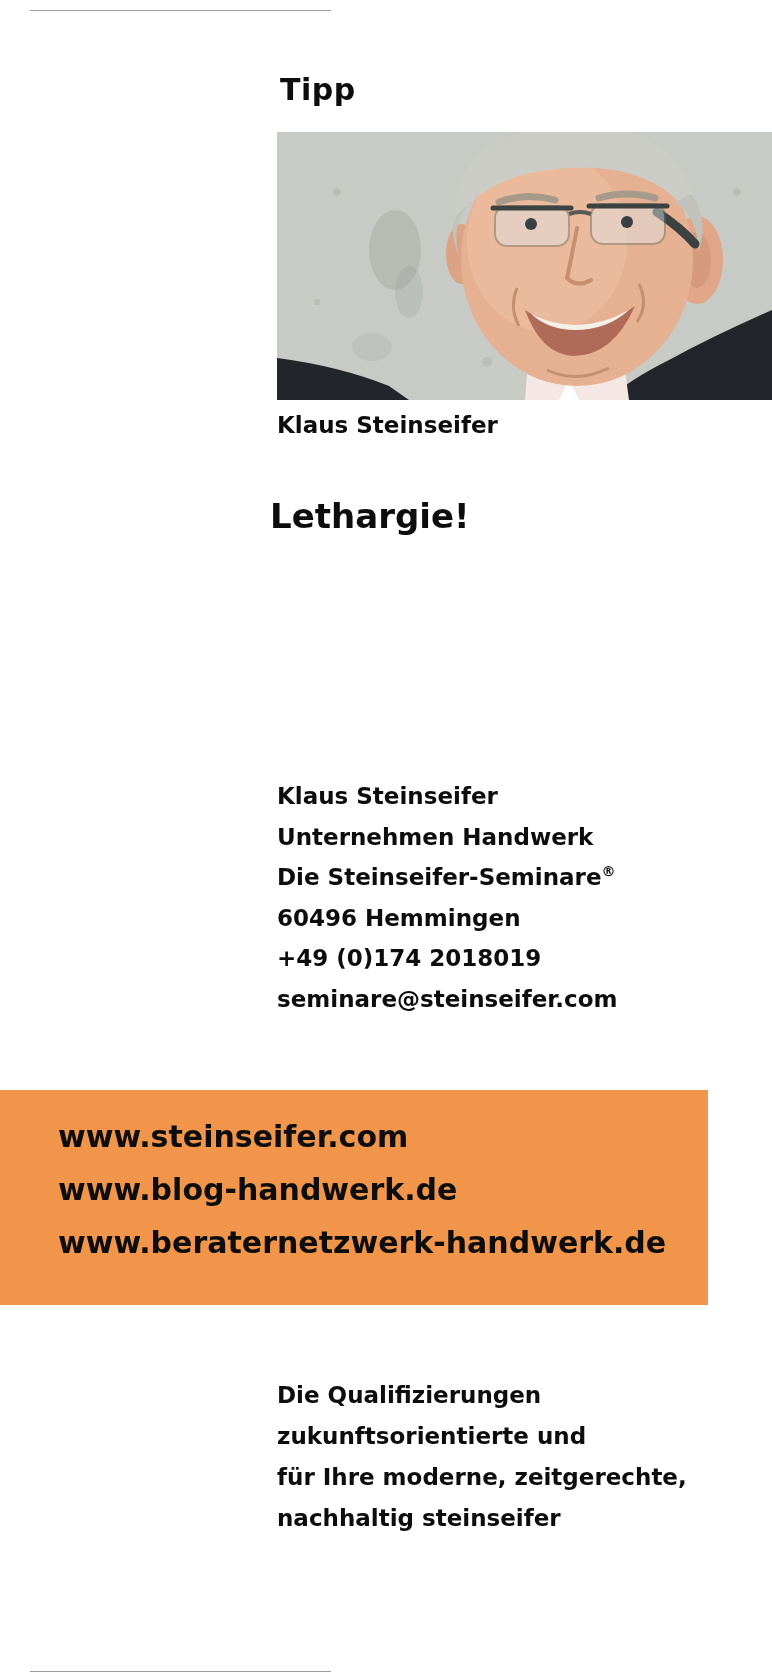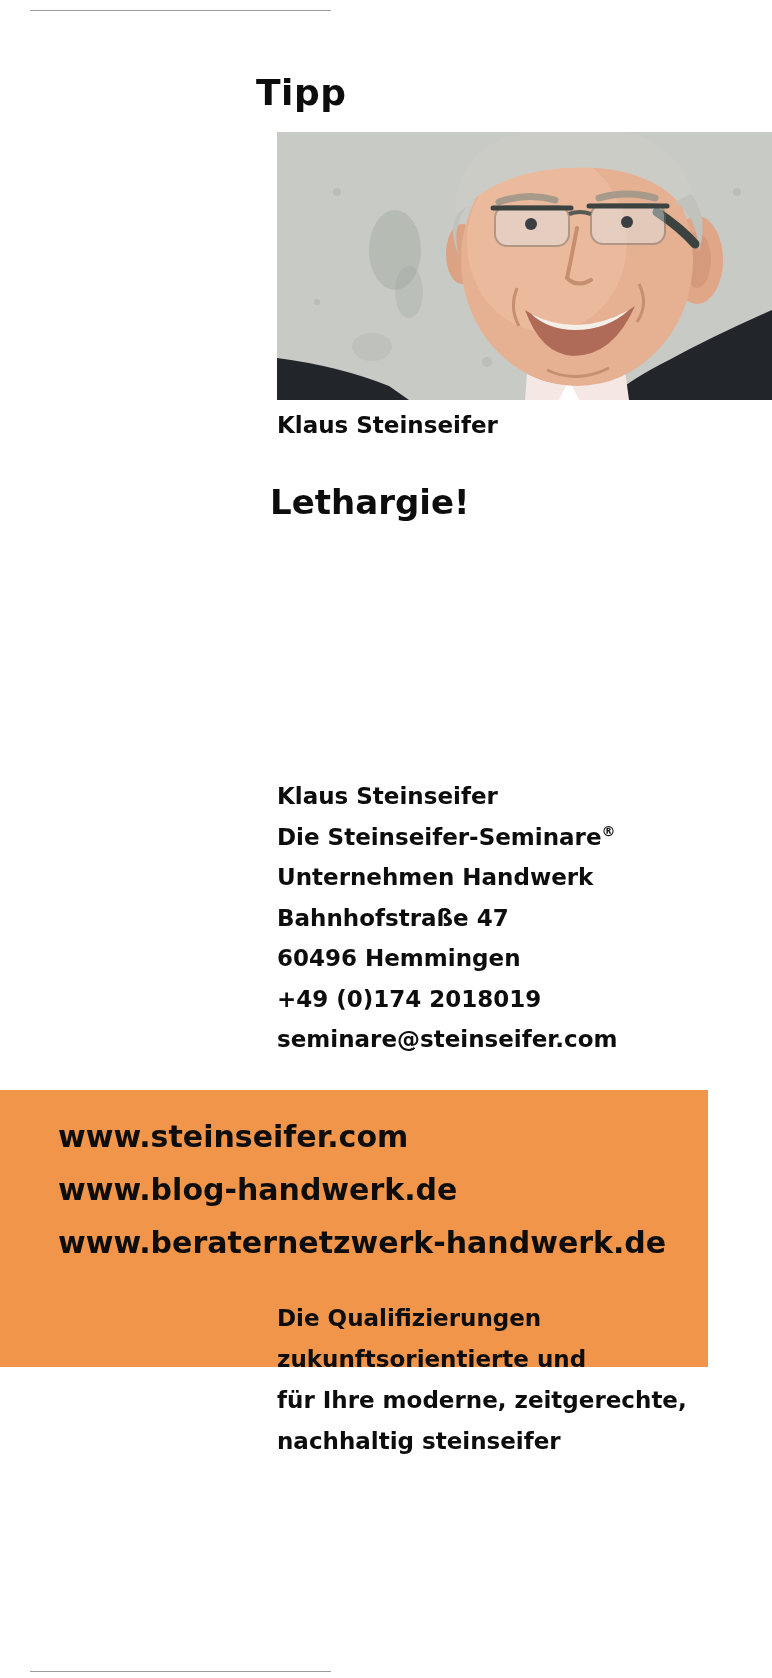--- a/index.html
+++ b/index.html
@@ -17,24 +17,24 @@
     left: 30px;
     width: 301px;
     height: 1px;
     background: #9c9c9c;
   }
   .rule-top { top: 10px; }
   .rule-bottom { top: 1671px; }
 
   .kicker {
     position: absolute;
-    left: 256px;
+    left: 280px;
     top: 72px;
     margin: 0;
-    font-size: 36px;
+    font-size: 30px;
     font-weight: bold;
     letter-spacing: 0.5px;
     color: #0d0d0d;
   }
   .photo {
     position: absolute;
     left: 277px;
     top: 132px;
     width: 495px;
     height: 268px;
@@ -46,21 +46,21 @@
     position: absolute;
     left: 277px;
     top: 412px;
     font-size: 23px;
     font-weight: bold;
     color: #0d0d0d;
   }
   .headline {
     position: absolute;
     left: 270px;
-    top: 482px;
+    top: 496px;
     margin: 0;
     font-size: 34px;
     font-weight: bold;
     color: #0d0d0d;
   }
 
   .contact {
     position: absolute;
     left: 277px;
     top: 776px;
@@ -73,39 +73,39 @@
     font-size: 14px;
     vertical-align: super;
     line-height: 0;
   }
 
   .linkbox {
     position: absolute;
     left: 0;
     top: 1090px;
     width: 708px;
-    height: 277px;
+    height: 215px;
     box-sizing: border-box;
     padding: 20px 0 0 58px;
     background: #f0954a;
   }
   .linkbox .link {
     display: block;
     font-size: 30px;
     font-weight: bold;
     line-height: 53px;
     color: #0d0d0d;
     text-decoration: none;
     white-space: nowrap;
   }
 
   .closing {
     position: absolute;
     left: 277px;
-    top: 1298px;
+    top: 1375px;
     font-size: 23px;
     font-weight: bold;
     line-height: 41px;
     color: #0d0d0d;
   }
 </style>
 </head>
 <body>
 
 <div class="page">
@@ -170,23 +170,22 @@
       <path d="M270,238 Q300,252 332,236" stroke="#c58f70" stroke-width="3" fill="none"></path>
     </svg>
   </div>
 
   <div class="caption">Klaus Steinseifer</div>
 
   <h2 class="headline">Lethargie!</h2>
 
   <div class="contact">
     <div>Klaus Steinseifer</div>
+    <div>Unternehmen Handwerk</div>
     <div><span>Die Steinseifer-Seminare</span><sup>®</sup></div>
-    <div>Unternehmen Handwerk</div>
-    <div>Bahnhofstraße 47</div>
     <div>60496 Hemmingen</div>
     <div>+49 (0)174 2018019</div>
     <div>seminare@steinseifer.com</div>
   </div>
 
   <div class="linkbox" style="background-color: rgb(240, 149, 74);">
     <a class="link">www.steinseifer.com</a>
     <a class="link">www.blog-handwerk.de</a>
     <a class="link">www.beraternetzwerk-handwerk.de</a>
   </div>

